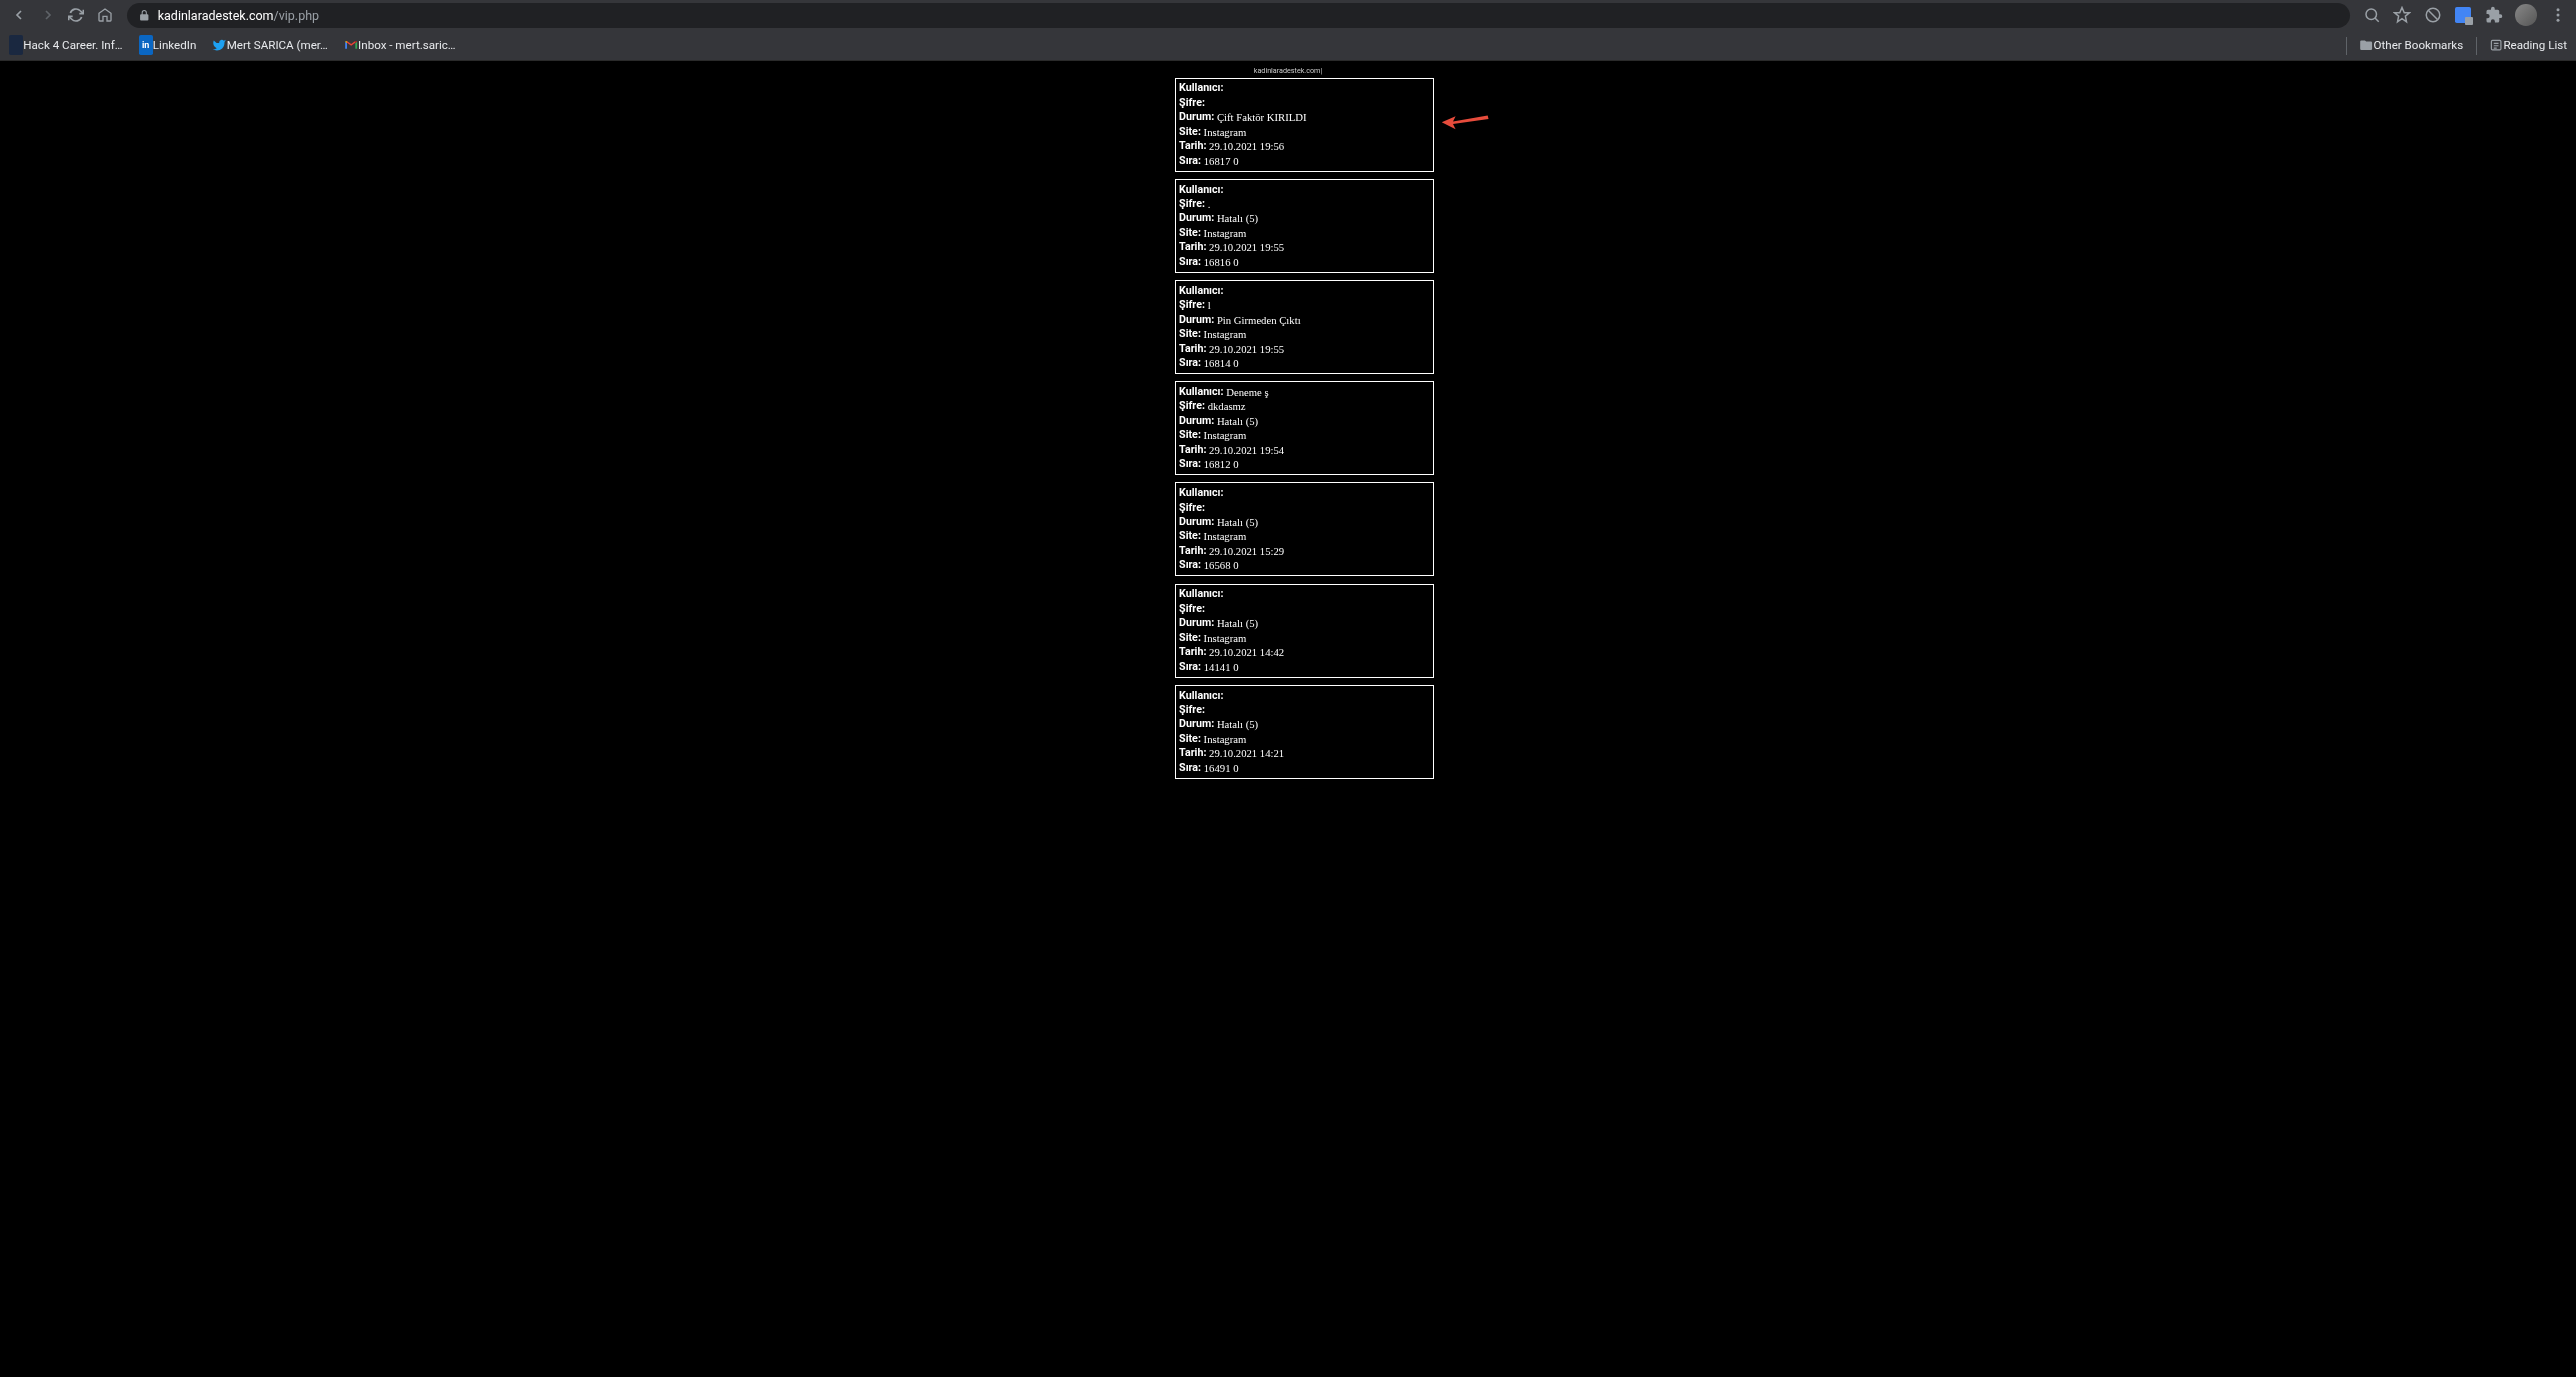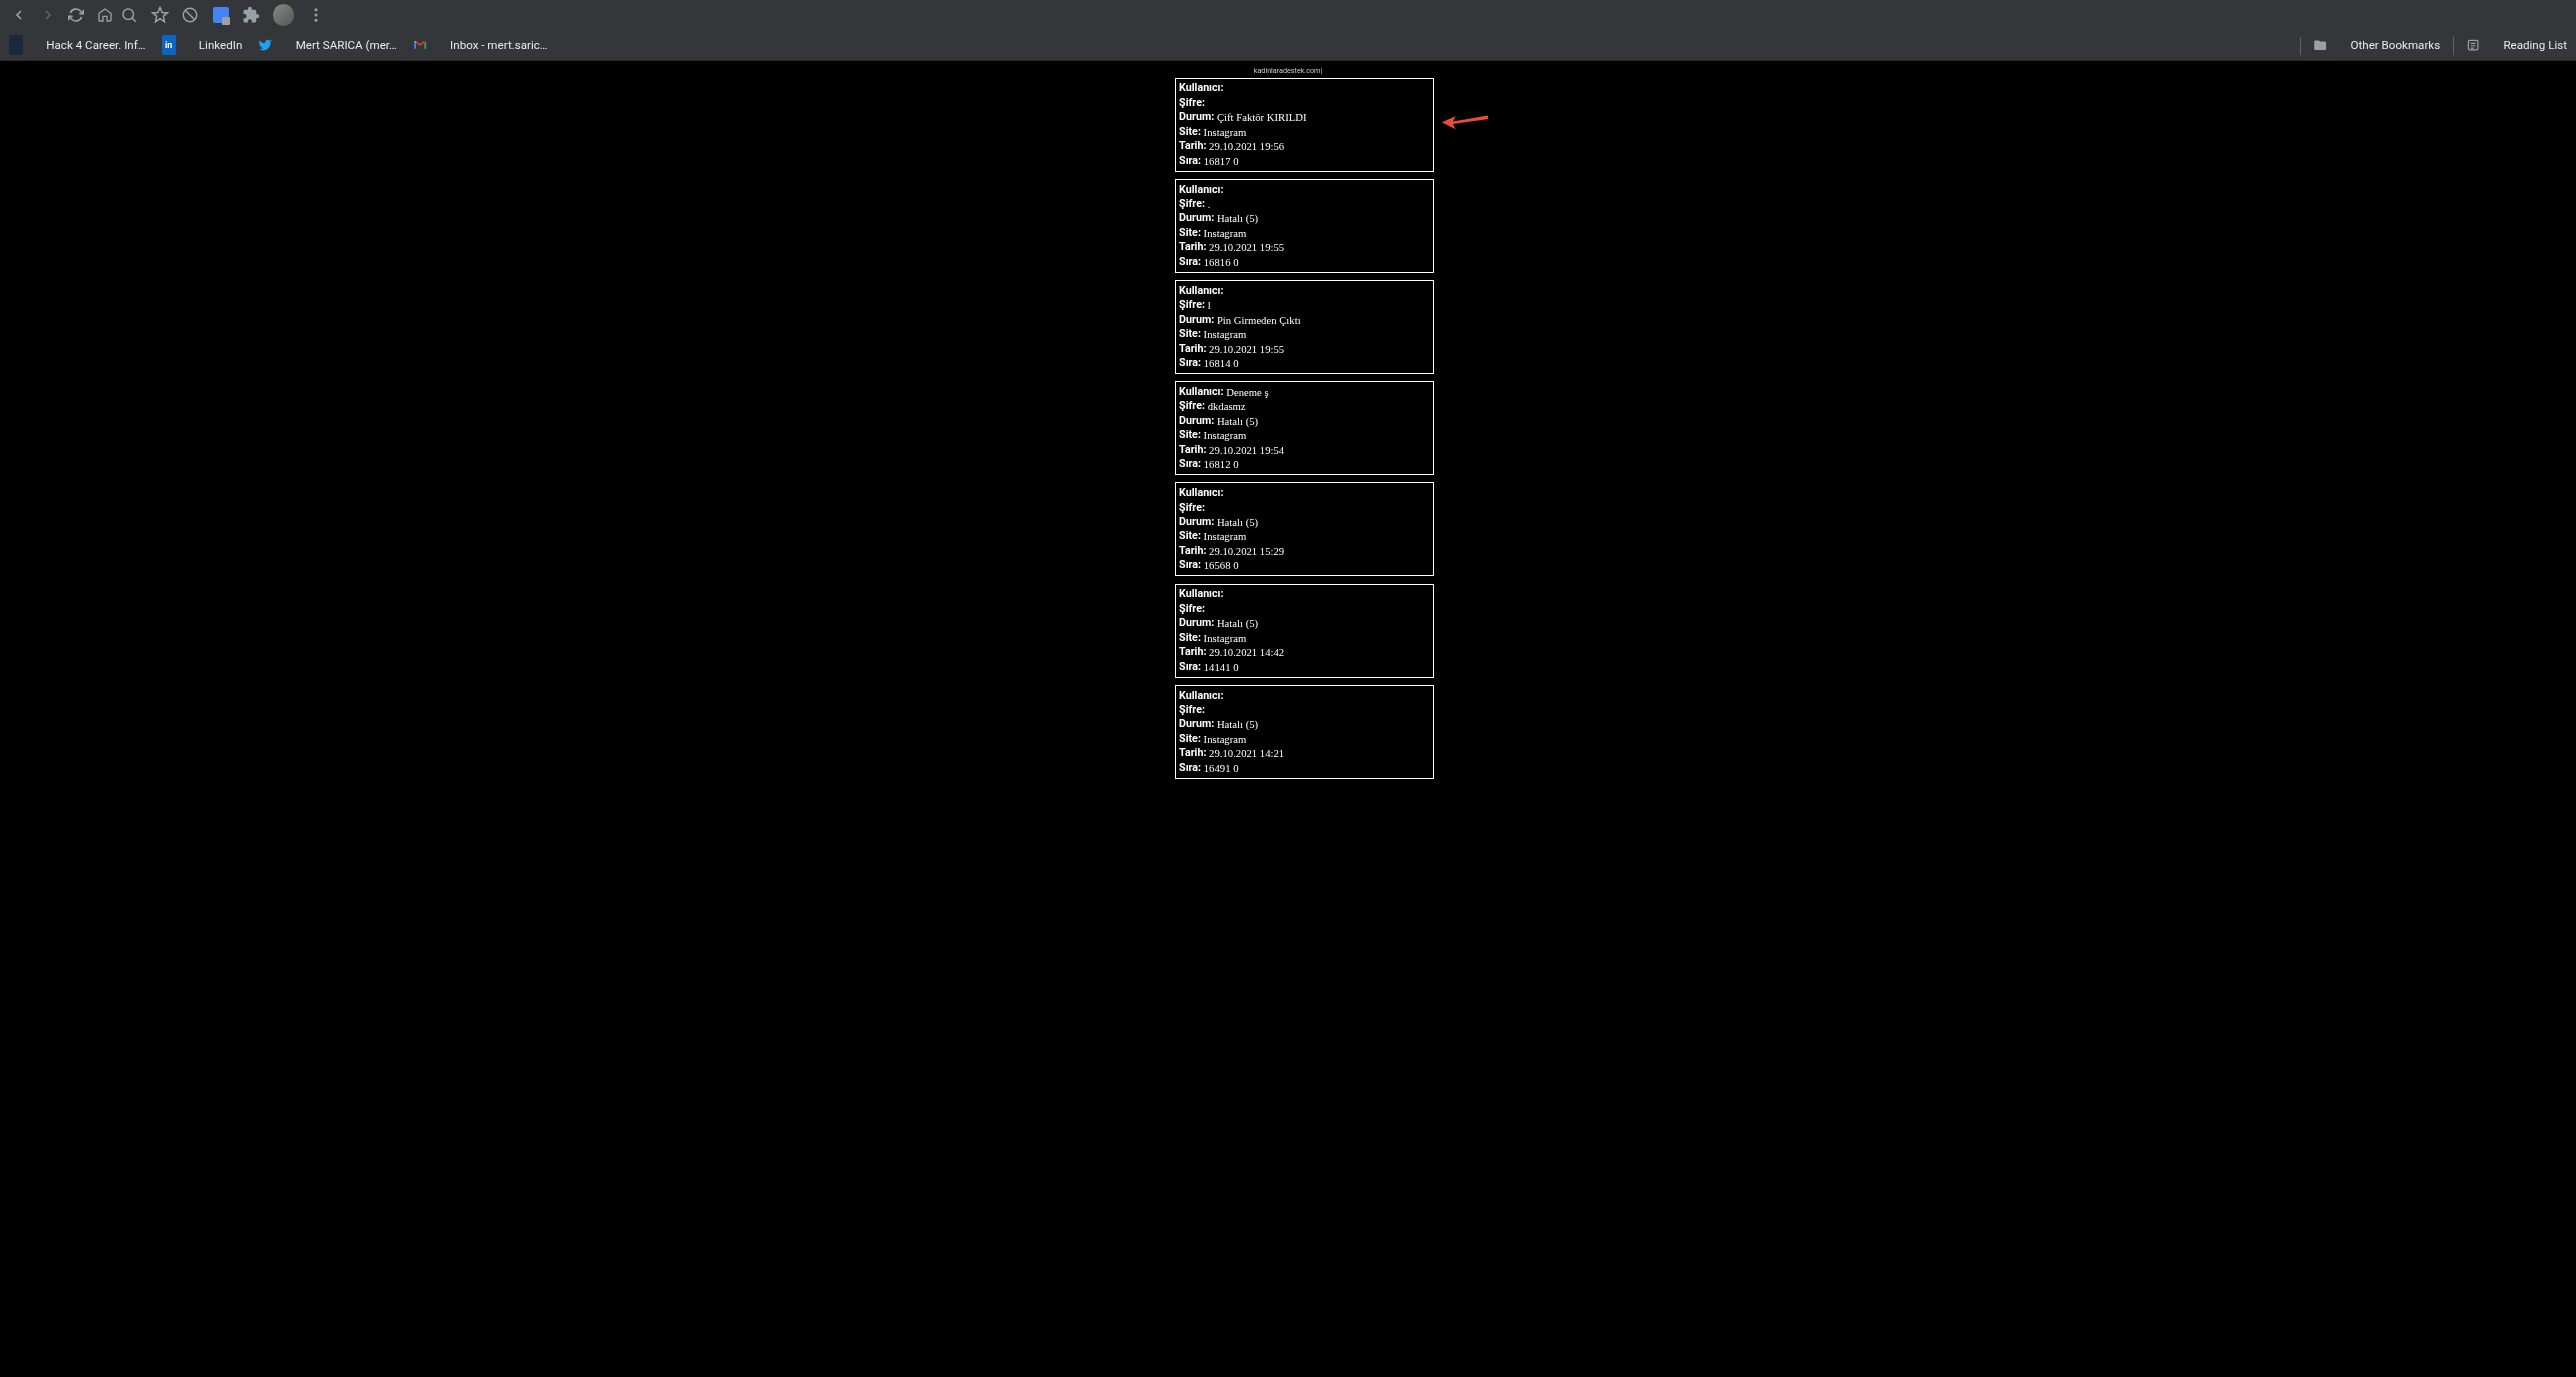--- a/index.html
+++ b/index.html
@@ -103,21 +103,21 @@
     .bookmarks-bar {
       display: flex;
       align-items: center;
       padding: 5.4px 9px;
       height: 30px;
       gap: 16px;
     }
     .bookmark-item {
       display: flex;
       align-items: center;
-      gap: 23px;
+      gap: 0;
       color: #e8eaed;
       font-size: 11.6px;
       cursor: pointer;
       white-space: nowrap;
     }
     .bookmark-icon {
       width: 14.3px;
       height: 20px;
       display: flex;
       align-items: center;
@@ -231,20 +231,30 @@
             <path d="M23 4v6h-6M1 20v-6h6"></path>
             <path d="M3.51 9a9 9 0 0114.85-3.36L23 10M1 14l4.64 4.36A9 9 0 0020.49 15"></path>
           </svg>
       </div>
       <div class="nav-icon">
         <svg viewBox="0 0 24 24" fill="none" stroke="currentColor" stroke-width="2">
             <path d="M3 9.5L12 3l9 6.5V20a1 1 0 01-1 1h-5v-7h-6v7H4a1 1 0 01-1-1V9.5z"></path>
           </svg>
       </div>
     </div>
+    <div class="address-bar">
+      <span class="lock-icon">
+        <svg viewBox="0 0 24 24" fill="currentColor">
+            <path d="M12 2a5 5 0 00-5 5v3H6a2 2 0 00-2 2v8a2 2 0 002 2h12a2 2 0 002-2v-8a2 2 0 00-2-2h-1V7a5 5 0 00-5-5zm-3 5a3 3 0 116 0v3H9V7z"></path>
+          </svg>
+      </span>
+      <span class="url">
+        <span class="domain">kadinlaradestek.com</span><span class="path">/vip.php</span>
+      </span>
+    </div>
     <div class="right-icons">
       <div class="right-icon">
         <svg viewBox="0 0 24 24" fill="none" stroke="currentColor" stroke-width="2">
             <circle cx="11" cy="11" r="7"></circle>
             <path d="M21 21l-5-5"></path>
           </svg>
       </div>
       <div class="right-icon">
         <svg viewBox="0 0 24 24" fill="none" stroke="currentColor" stroke-width="2">
             <path d="M12 2l3 7h7l-5.5 4.5L18 21l-6-4-6 4 1.5-7.5L2 9h7l3-7z"></path>

